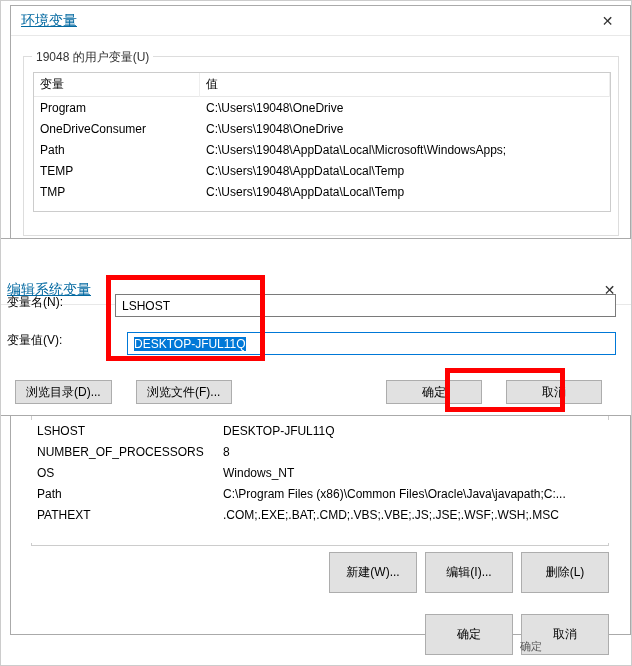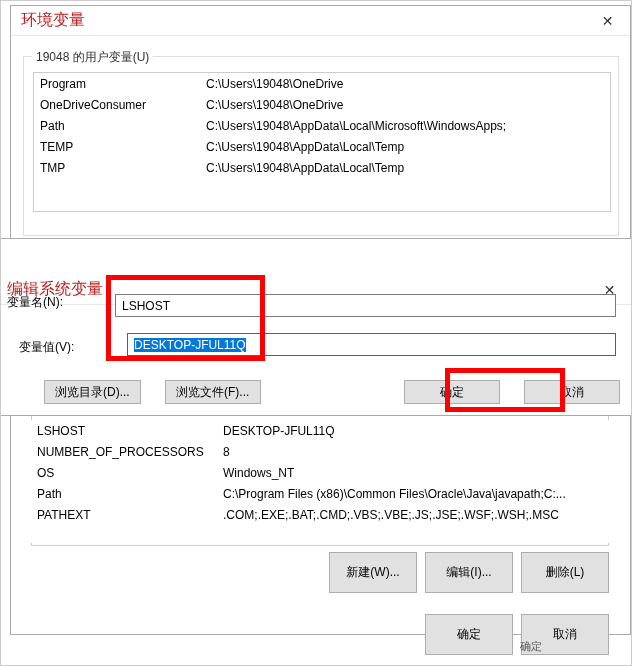--- a/index.html
+++ b/index.html
@@ -12,21 +12,21 @@
   }
   .stage { position: relative; width: 632px; height: 666px; overflow: hidden; border:1px solid #ccc;}
   .win {
     position: absolute; background: #fff; border: 1px solid #aaa;
   }
   .titlebar {
     height: 30px; display: flex; align-items: center; justify-content: space-between;
     padding: 0 0 0 10px; border-bottom: 1px solid #e8e8e8;
     background:#fff;
   }
-  .titlebar .title { font-size: 16px; color:#b91c1c;}
+  .titlebar .title { font-size: 14px; color:#0369a1;text-decoration:underline;}
   .titlebar .close {
     width: 45px; height: 30px; display:flex; align-items:center; justify-content:center;
     font-size: 14px; color:#333; cursor:pointer;
   }
   .groupbox {
     position:absolute; border:1px solid #ddd; background:#fff;
   }
   .groupbox > .legend {
     position:absolute; top:-8px; left:8px; background:#fff; padding:0 4px; font-size:12px; color:#333;
   }
@@ -61,24 +61,24 @@
 
   
   #win1 { left:9px; top:4px; width:621px; height:630px; }
   #gb1 { left:12px; top:50px; width:596px; height:180px; }
   #tbl1 { left:9px; top:15px; width:578px; height:140px; }
   #tbl1 .col0{width:166px;} #tbl1 .col1{flex:1;}
 
   #win2 { left:0px; top:237px; width:632px; height:178px; border-left:none;}
   #win2 .titlebar{padding-left:6px;margin-top:36px;}
   #row-name {position:absolute; left:6px; top:55px; right:16px; height:24px; display:flex; }
-  #row-val  {position:absolute; left:18px; top:93px; right:16px; height:24px; display:flex; align-items:flex-end;}
+  #row-val  {position:absolute; left:6px; top:93px; right:16px; height:24px; display:flex; align-items:flex-start;gap:12px;}
   .field-label{width:108px;}
   .field-input{flex:1;}
-  #row-btns {position:absolute; left:14px; right:12px; top:140px; height:26px; display:flex; gap:24px; align-items:center;margin-left:29px;}
+  #row-btns {position:absolute; left:14px; right:30px; top:140px; height:26px; display:flex; gap:24px; align-items:center;}
   #row-btns .spacer{flex:1;}
   #row-btns .btn{min-width:96px; height:24px;}
 
   #tbl2 { position:absolute; left:30px; top:419px; width:578px; height:123px; border:1px solid #ccc; border-top:none; border-left:none; border-right:none; border-bottom:none;}
   #tbl2 .row{height:21px;}
   #tbl2 .col0{width:186px;} #tbl2 .col1{flex:1;}
   #tbl2wrap{position:absolute; left:30px; top:415px; width:578px; height:130px; border:1px solid #ccc; border-top:none;}
   #sysbtns {position:absolute; left:30px; top:551px; width:578px; height:26px; display:flex; justify-content:flex-end; gap:8px;}
   #sysbtns .btn{min-width:88px;}
   #dlgbtns {position:absolute; left:30px; top:613px; width:578px; height:26px; display:flex; justify-content:flex-end; gap:8px;}
@@ -96,20 +96,24 @@
 
   <div id="win1" class="win">
     <div class="titlebar">
       <span class="title">环境变量</span>
       <span class="close">✕</span>
     </div>
 
     <div id="gb1" class="groupbox">
       <div class="legend">19048 的用户变量(U)</div>
       <div id="tbl1" class="tbl">
+        <div class="hdr">
+          <div class="cell col0">变量</div>
+          <div class="cell col1">值</div>
+        </div>
         <div id="user-rows">
             <div class="row">
               <div class="cell col0">Program</div>
               <div class="cell col1">C:\Users\19048\OneDrive</div>
             </div>
             <div class="row">
               <div class="cell col0">OneDriveConsumer</div>
               <div class="cell col1">C:\Users\19048\OneDrive</div>
             </div>
             <div class="row">

